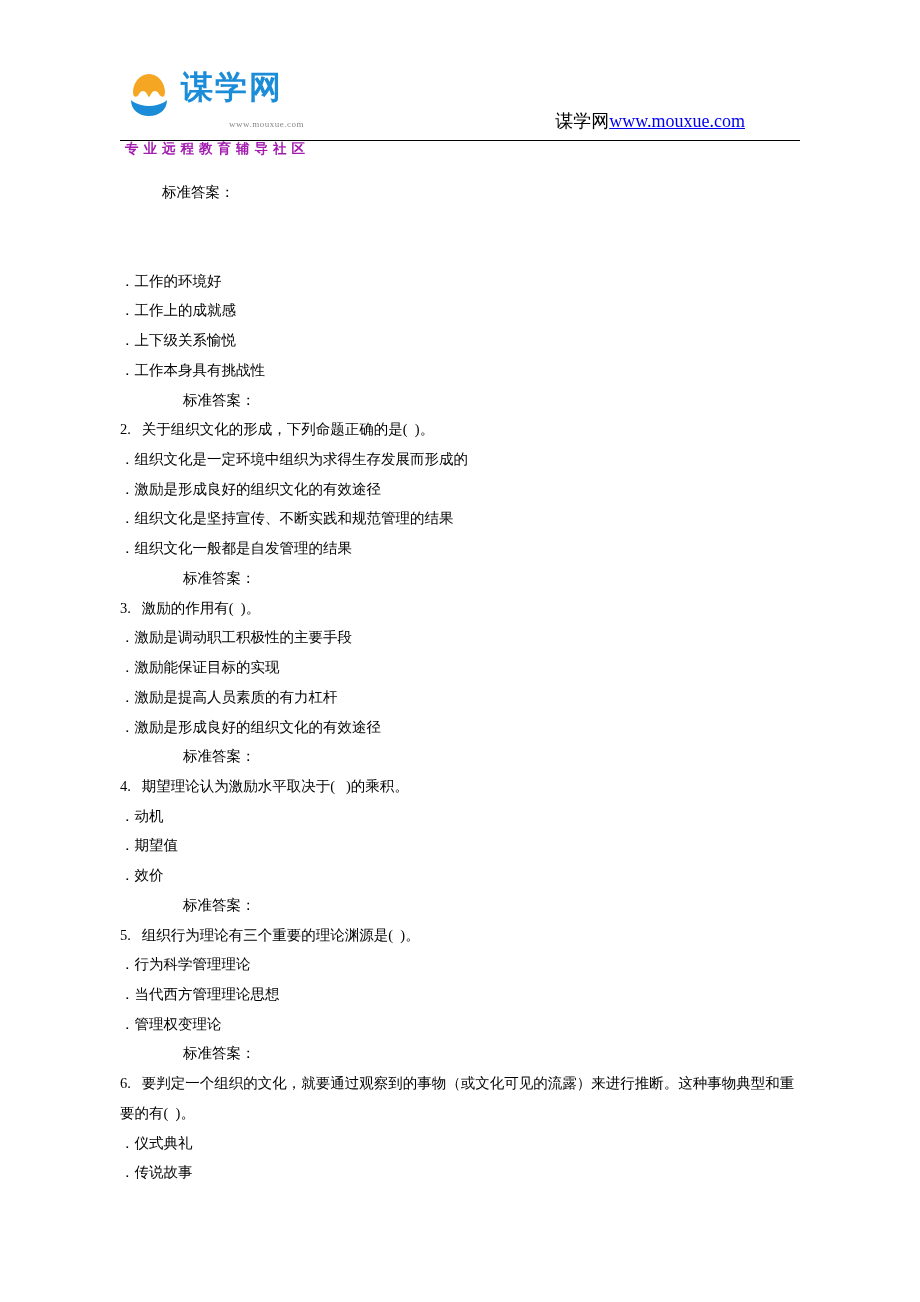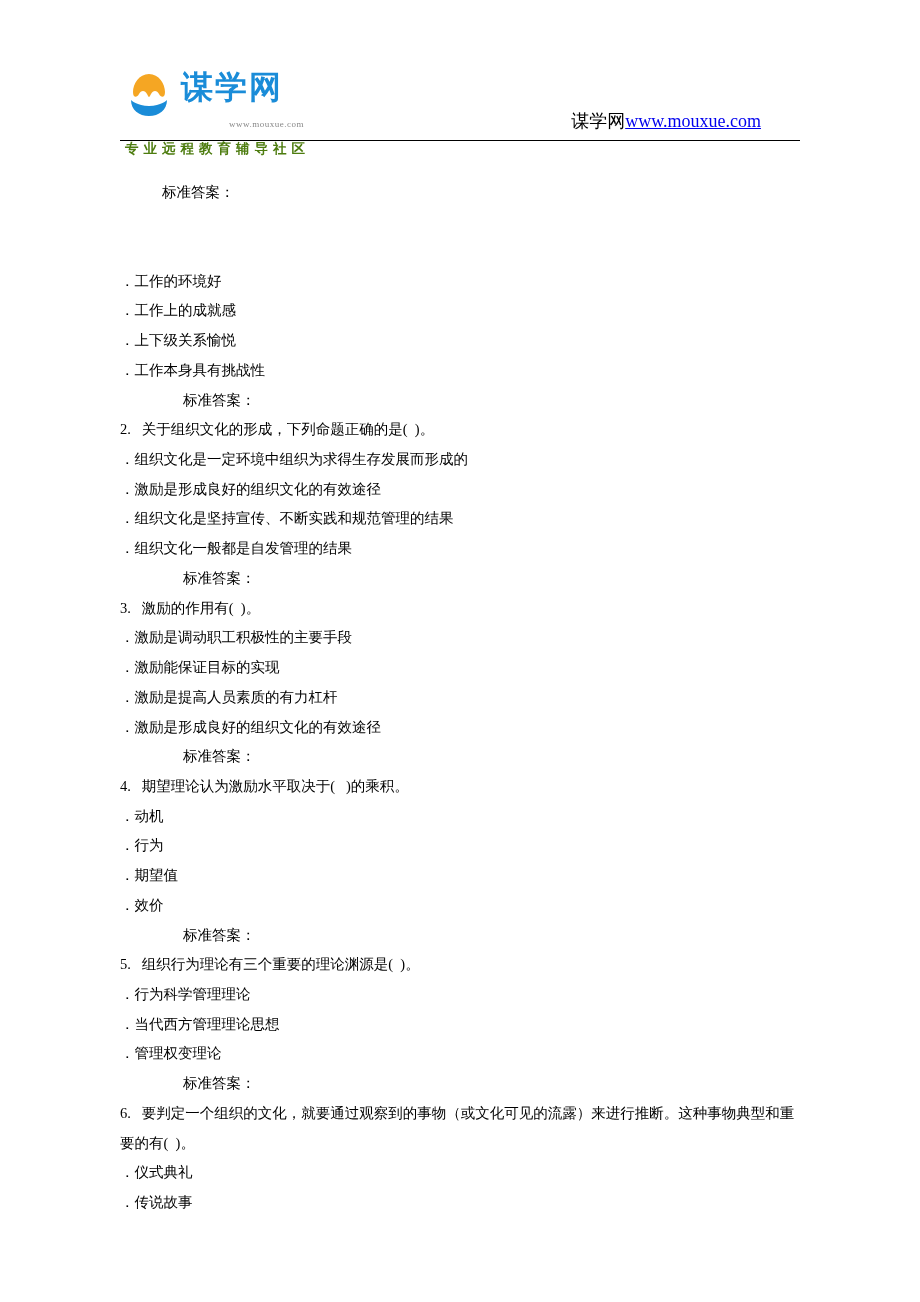--- a/index.html
+++ b/index.html
@@ -10,21 +10,21 @@
       font-family: "SimSun", "宋体", serif;
       font-size: 14.5px;
       color: #000;
       line-height: 2.05;
       position: relative;
     }
     .header {
       position: absolute;
       top: 55px;
       left: 125px;
-      right: 104px;
+      right: 120px;
       height: 75px;
     }
     .logo {
       display: inline-block;
       vertical-align: top;
     }
     .logo-top {
       display: flex;
       align-items: center;
     }
@@ -45,21 +45,21 @@
     .logo-url {
       font-size: 9px;
       color: #888;
       letter-spacing: 0.5px;
       margin-left: 56px;
       margin-top: -6px;
     }
     .logo-subtitle {
       font-size: 13.5px;
       font-weight: bold;
-      color: #4d7c0f;
+      color: #a21caf;
       letter-spacing: 5px;
       margin-top: 2px;
       font-family: "SimHei", sans-serif;
       text-align: right;
     }
     .header-right {
       position: absolute;
       right: 55px;
       top: 48px;
       font-size: 18px;
@@ -139,21 +139,20 @@
 
   <div class="line">3.   激励的作用有(  )。</div>
   <div class="line">．激励是调动职工积极性的主要手段</div>
   <div class="line">．激励能保证目标的实现</div>
   <div class="line">．激励是提高人员素质的有力杠杆</div>
   <div class="line">．激励是形成良好的组织文化的有效途径</div>
   <div class="line indent-2">标准答案：</div>
 
   <div class="line">4.   期望理论认为激励水平取决于(   )的乘积。</div>
   <div class="line">．动机</div>
-  <div class="line">．行为</div>
   <div class="line">．期望值</div>
   <div class="line">．效价</div>
   <div class="line indent-2">标准答案：</div>
 
   <div class="line">5.   组织行为理论有三个重要的理论渊源是(  )。</div>
   <div class="line">．行为科学管理理论</div>
   <div class="line">．当代西方管理理论思想</div>
   <div class="line">．管理权变理论</div>
   <div class="line indent-2">标准答案：</div>
 

